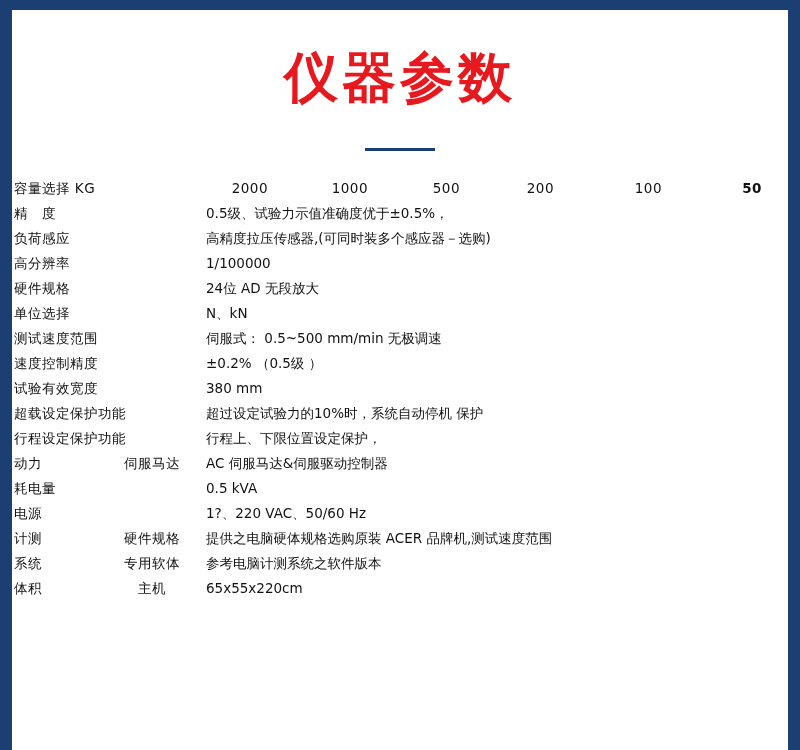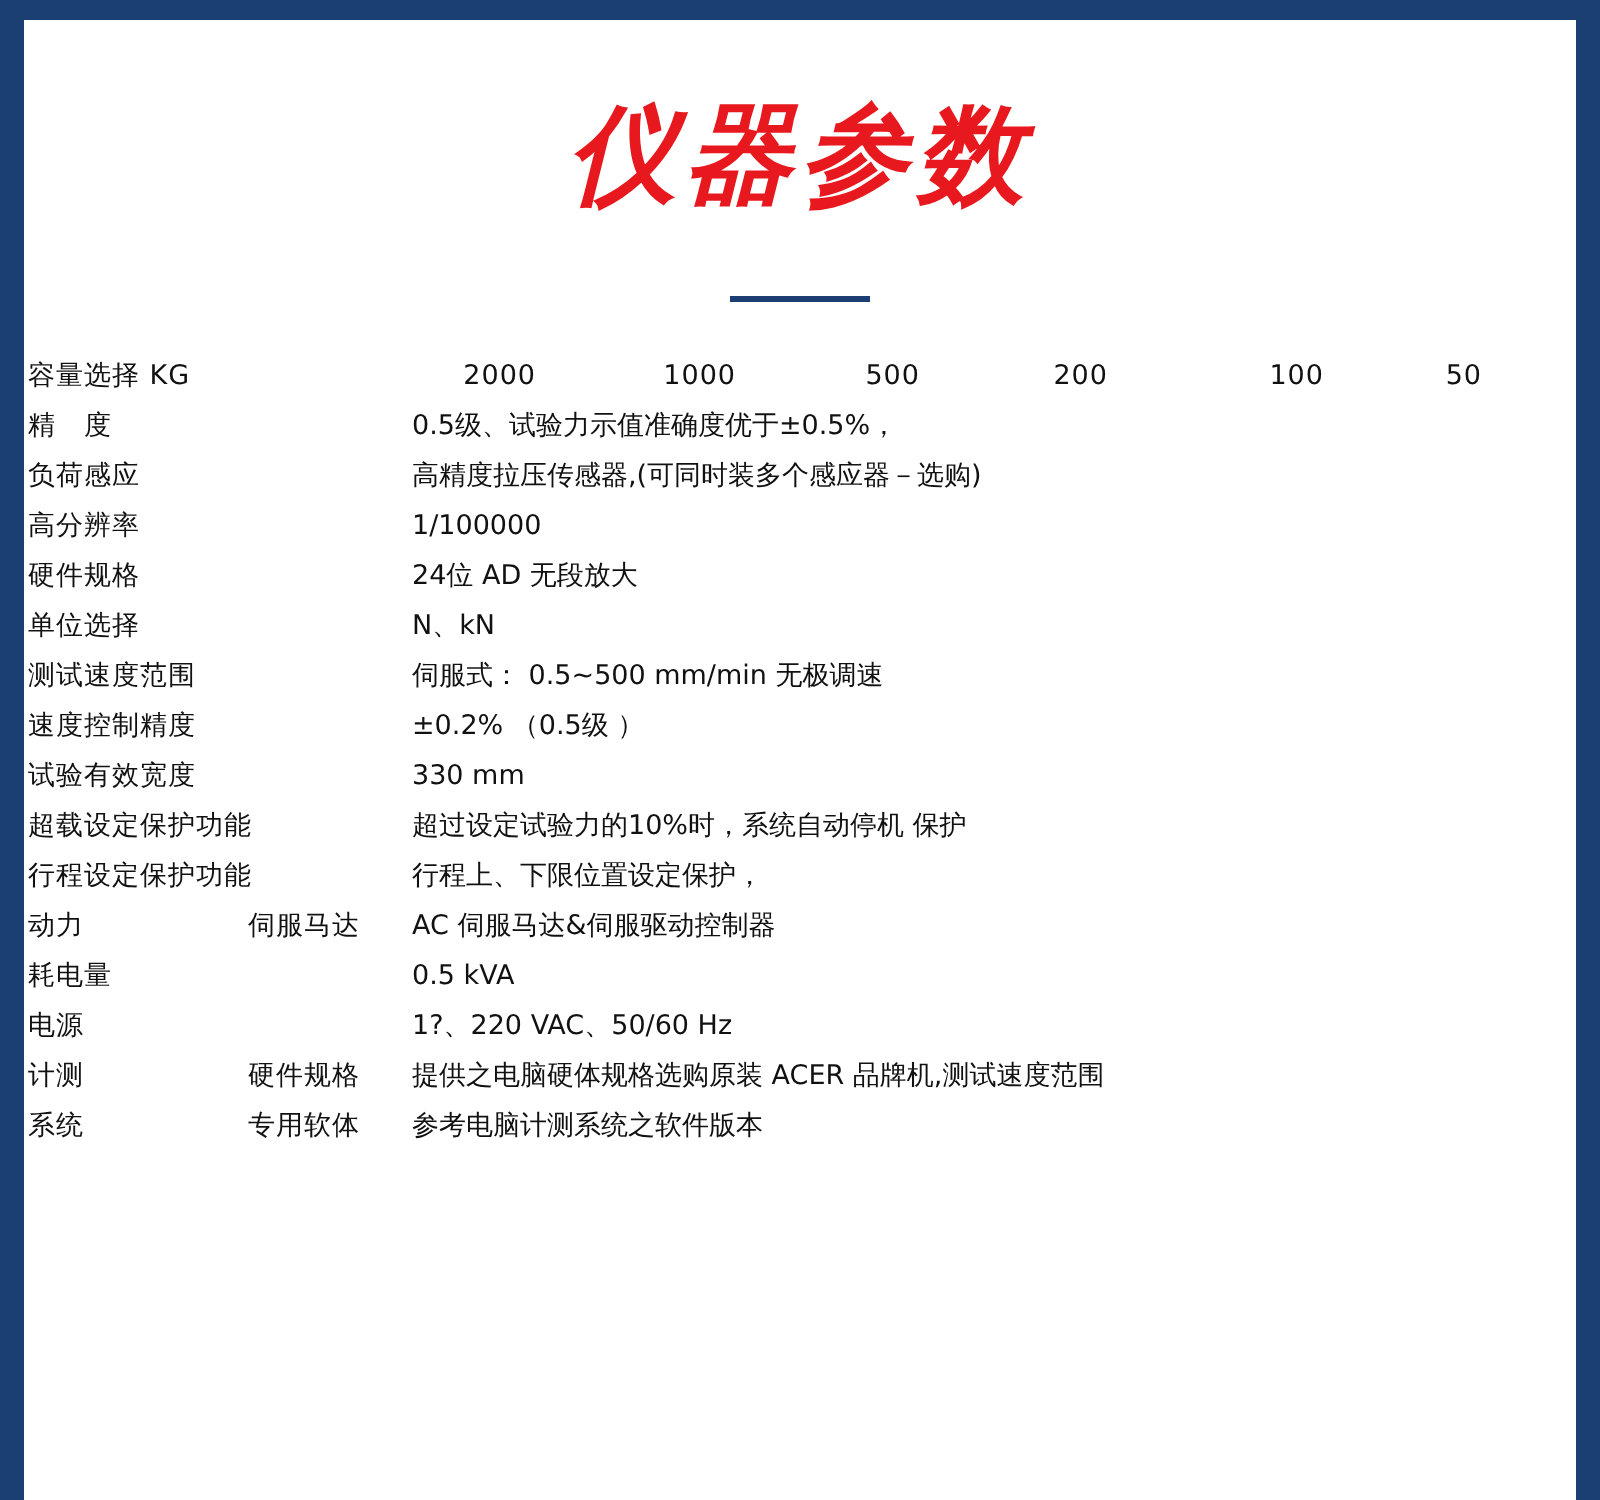--- a/index.html
+++ b/index.html
@@ -44,21 +44,20 @@
     width: 800px;
     height: 10px;
     background: #1b3f72;
   }
   .title-wrap {
     position: absolute;
     top: 46px;
     left: 0;
     width: 800px;
     text-align: center;
-    font-style: italic;
   }
   .title {
     font-size: 54px;
     font-weight: bold;
     color: #e8191e;
     letter-spacing: 4px;
     line-height: 64px;
     font-family: "DejaVu Sans", sans-serif;
   }
   .title-rule {
@@ -139,21 +138,21 @@
     <tbody>
       <tr class="cap-row">
         <td class="label-a" colspan="2" style="width:190px;">容量选择 KG</td>
         <td class="value">
           <span class="cap-list">
             <span class="cap-item" style="left:18px;width:44px;">2000</span>
             <span class="cap-item" style="left:118px;width:44px;">1000</span>
             <span class="cap-item" style="left:218px;width:36px;">500</span>
             <span class="cap-item" style="left:312px;width:36px;">200</span>
             <span class="cap-item" style="left:420px;width:36px;">100</span>
-            <span class="cap-item" style="left:507px;width:28px;">50</span>
+            <span class="cap-item" style="left:528px;width:28px;font-weight:bold;">50</span>
           </span>
         </td>
       </tr>
 
       <tr>
         <td class="label-a">精　度</td>
         <td class="label-b"></td>
         <td class="value">0.5级、试验力示值准确度优于±0.5%，</td>
       </tr>
       <tr>
@@ -182,21 +181,21 @@
         <td class="value">伺服式： 0.5~500 mm/min 无极调速</td>
       </tr>
       <tr>
         <td class="label-a">速度控制精度</td>
         <td class="label-b"></td>
         <td class="value">±0.2% （0.5级 ）</td>
       </tr>
       <tr>
         <td class="label-a">试验有效宽度</td>
         <td class="label-b"></td>
-        <td class="value">330 mm</td>
+        <td class="value">380 mm</td>
       </tr>
       <tr>
         <td class="label-a" colspan="2">超载设定保护功能</td>
         <td class="value">超过设定试验力的10%时，系统自动停机 保护</td>
       </tr>
       <tr>
         <td class="label-a" colspan="2">行程设定保护功能</td>
         <td class="value">行程上、下限位置设定保护，</td>
       </tr>
       <tr>
@@ -217,16 +216,21 @@
       <tr>
         <td class="label-a label-spaced2">计测</td>
         <td class="label-b">硬件规格</td>
         <td class="value">提供之电脑硬体规格选购原装 ACER 品牌机,测试速度范围</td>
       </tr>
       <tr>
         <td class="label-a label-spaced2">系统</td>
         <td class="label-b">专用软体</td>
         <td class="value">参考电脑计测系统之软件版本</td>
       </tr>
+      <tr>
+        <td class="label-a label-spaced2">体积</td>
+        <td class="label-b">主机</td>
+        <td class="value">65x55x220cm</td>
+      </tr>
     </tbody>
   </table>
 
 </div>
 
 </body></html>

